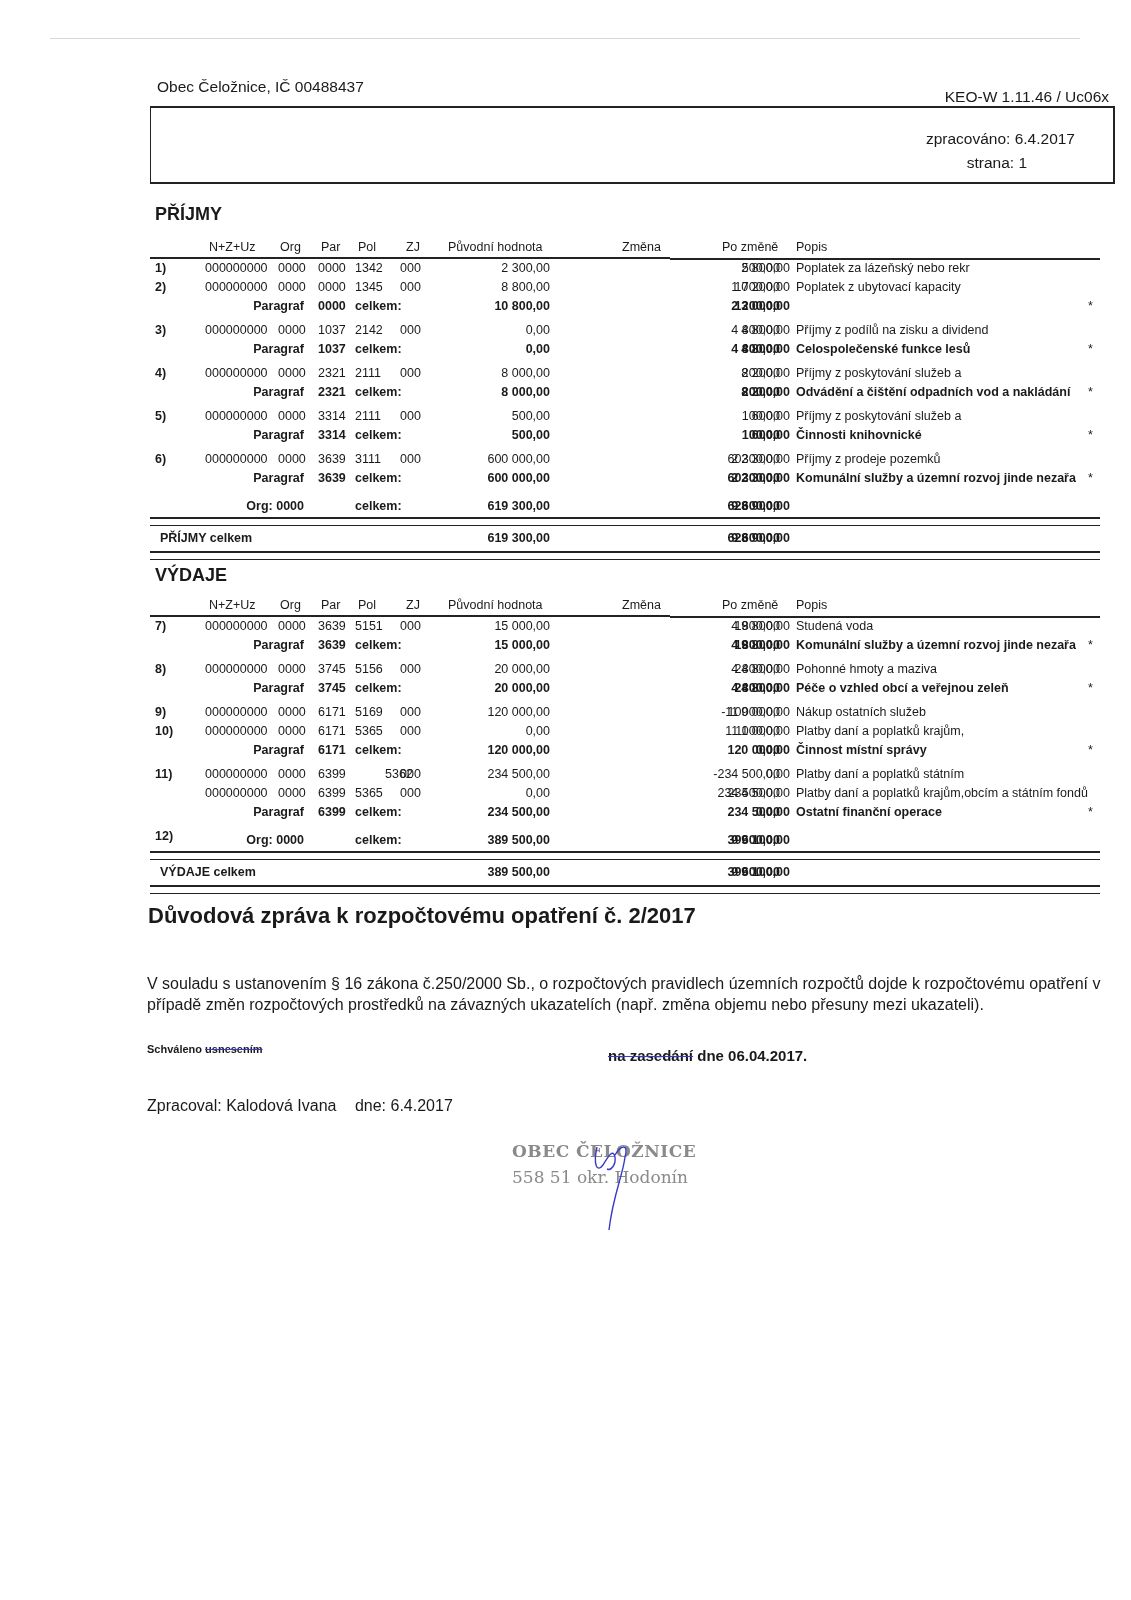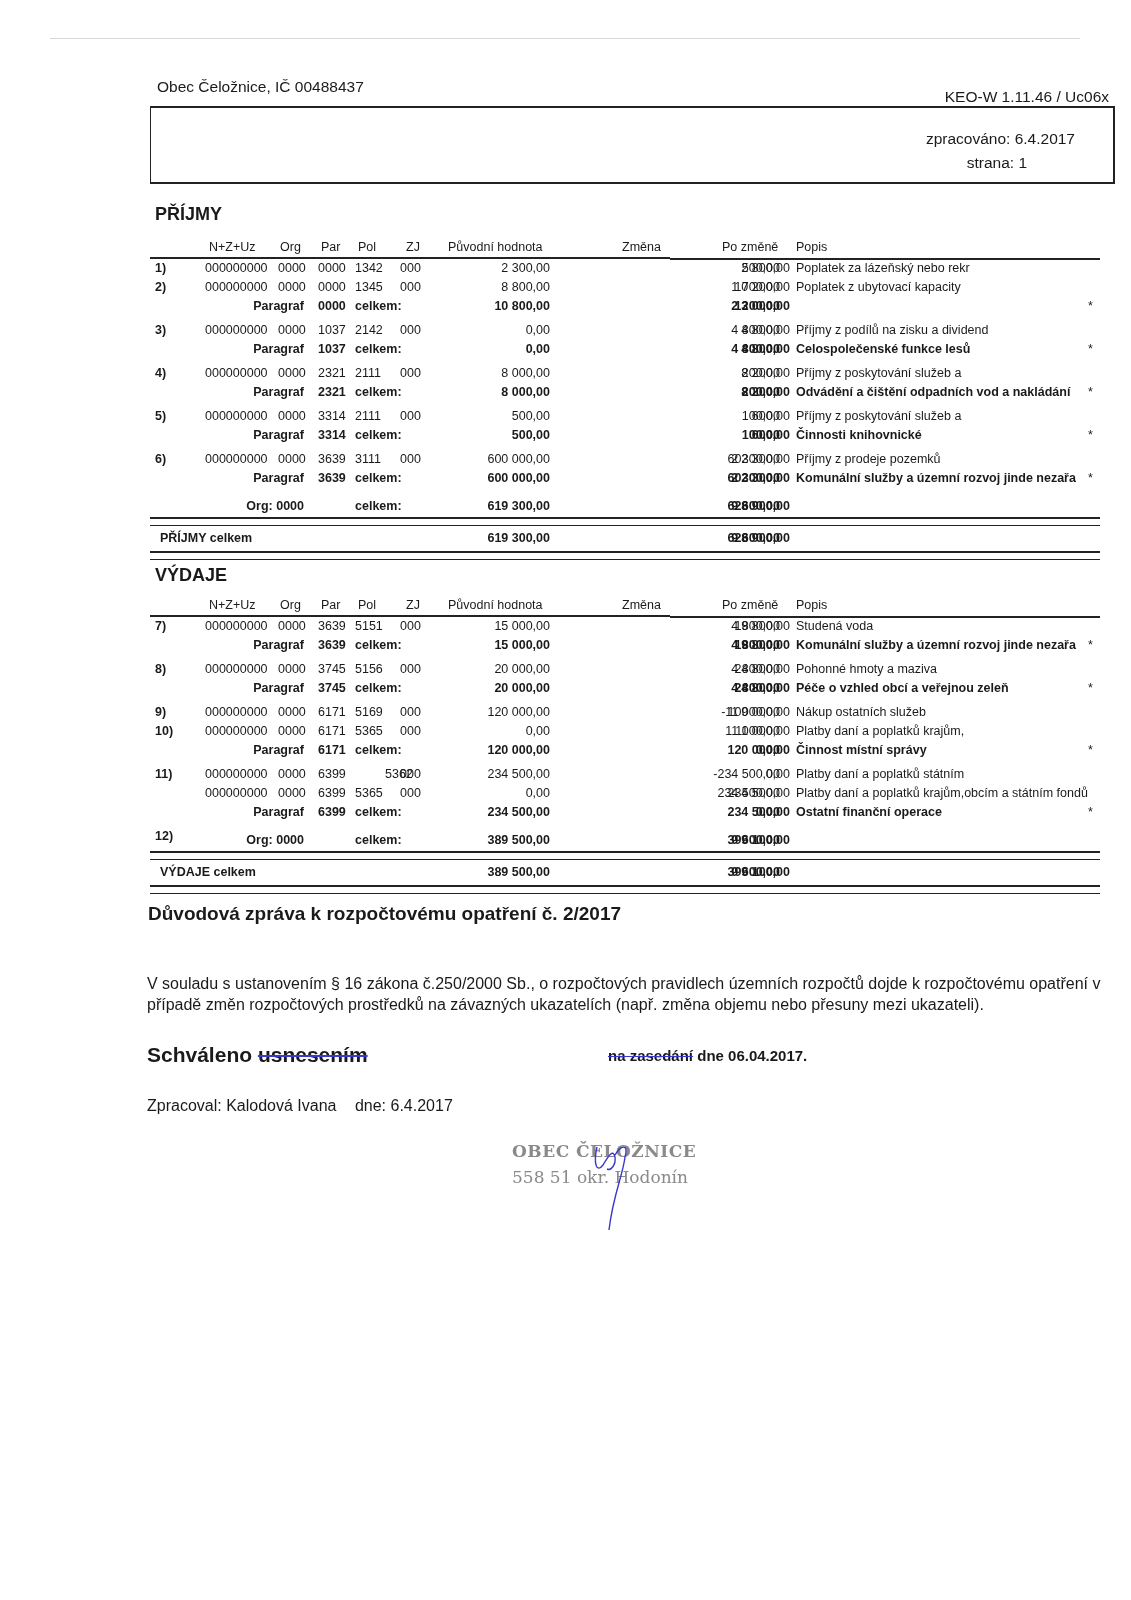--- a/index.html
+++ b/index.html
@@ -17,23 +17,23 @@
   .sec-title { position: absolute; left: 155px; font-size: 18px; font-weight: bold; }
 
   .tbl { position: absolute; left: 150px; width: 950px; font-size: 12.5px; }
   .tbl .row { position: absolute; left: 0; width: 950px; height: 17px; white-space: nowrap; }
   .tbl .c { position: absolute; top: 0; }
   .tbl .num { text-align: right; }
   .tbl .bold { font-weight: bold; }
   .hdr-rule { position: absolute; left: 0; height: 2px; background: #222; }
   .dbl-rule { position: absolute; left: 0; width: 950px; height: 6px;
               border-top: 2.5px solid #222; border-bottom: 1.5px solid #222; }
-  .heading2 { position: absolute; left: 148px; top: 903px; font-size: 19px; font-weight: bold; }
+  .heading2 { position: absolute; left: 148px; top: 903px; font-size: 22px; font-weight: bold; }
   .para { position: absolute; left: 147px; top: 973px; width: 960px; font-size: 16px; line-height: 21px; }
-  .approved { position: absolute; left: 147px; top: 1043px; font-size: 21px; font-weight: bold; }
+  .approved { position: absolute; left: 147px; top: 1043px; font-size: 11px; font-weight: bold; }
   .strike { text-decoration: line-through; text-decoration-color: #3a3ad0; }
   .meeting { position: absolute; left: 608px; top: 1047px; font-size: 15px; font-weight: bold; }
   .processed-by { position: absolute; left: 147px; top: 1097px; font-size: 16px; }
   .stamp { position: absolute; left: 512px; top: 1138px; font-family: "DejaVu Serif", serif; color: #8a8a8a; font-size: 17px; line-height: 26px; }
   .stamp .l1 { font-weight: bold; letter-spacing: 0.5px; }
   .signature { position: absolute; left: 585px; top: 1135px; }
 </style>
 </head>
 <body>
 

